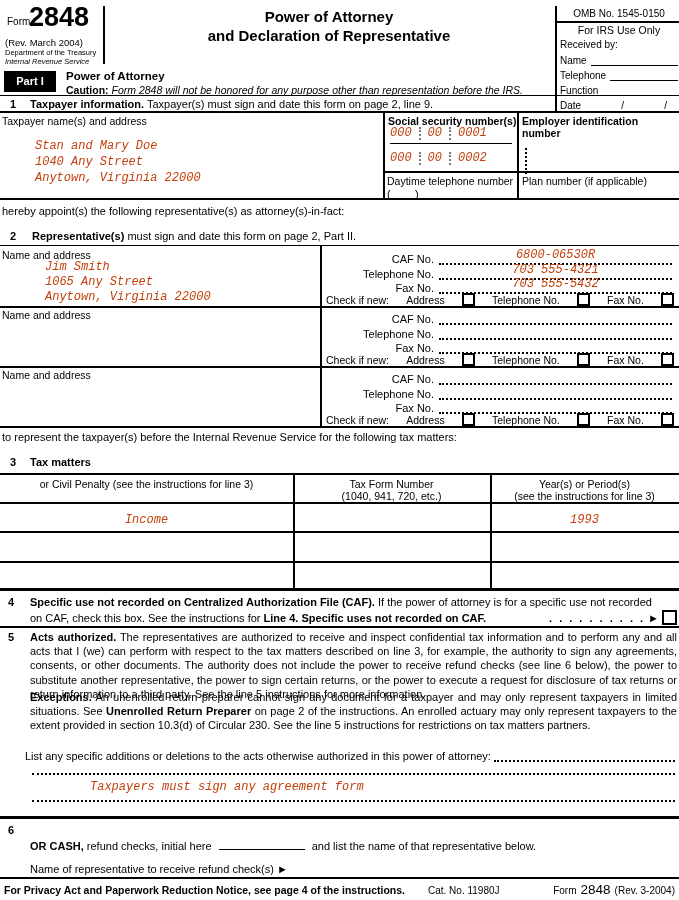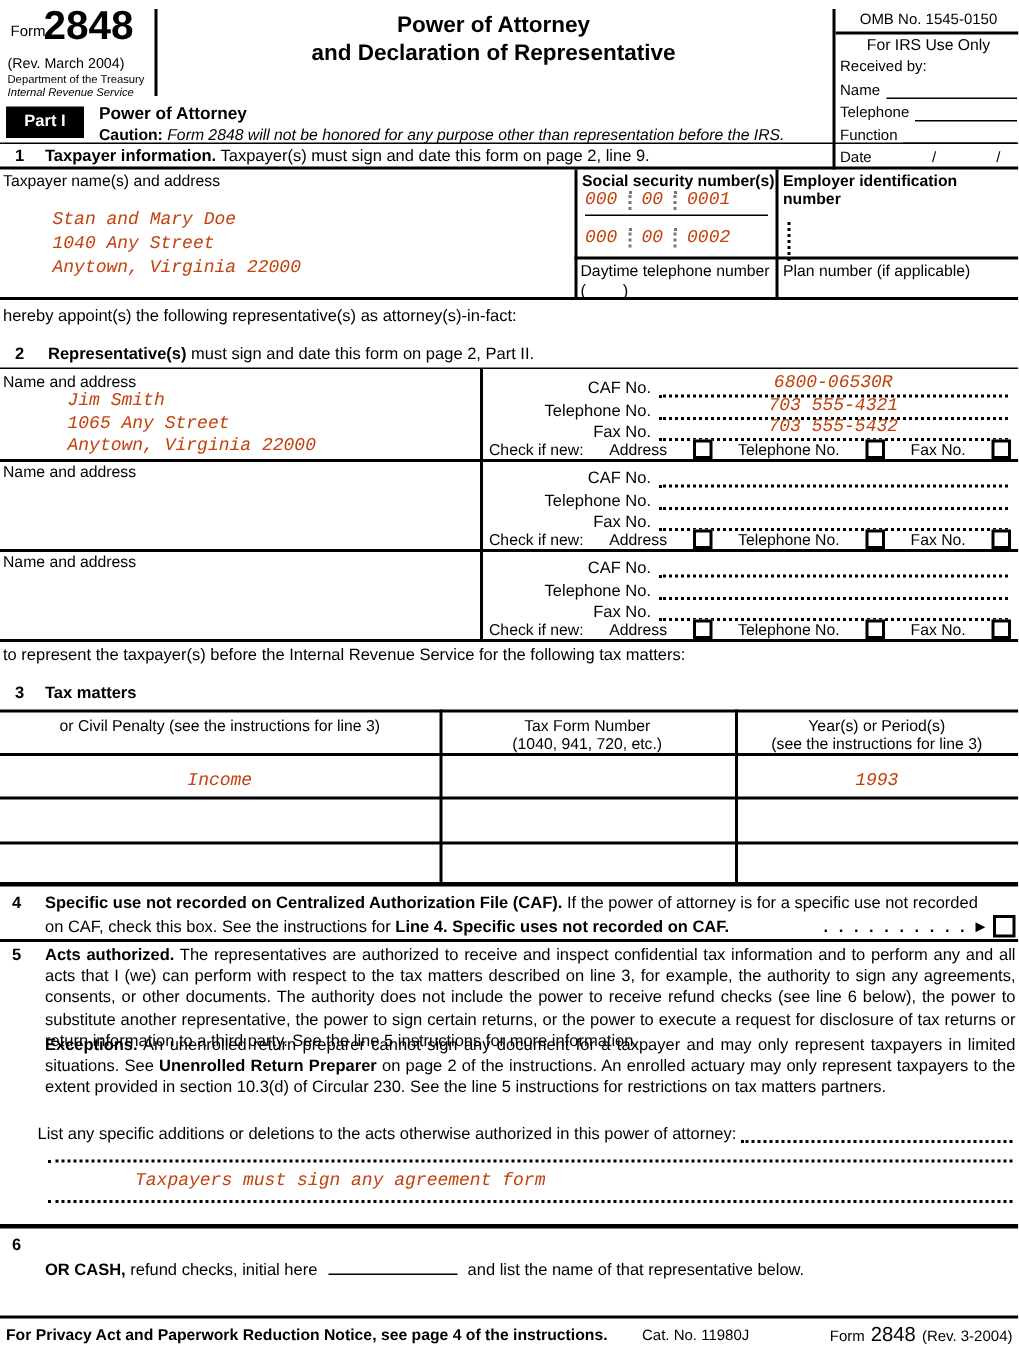--- a/index.html
+++ b/index.html
@@ -301,20 +301,21 @@
   <div class="dotline" style="left:32px; top:800px; width:643px;"></div>
   <div class="hline" style="left:0; top:816px; width:679px; height:3px;"></div>
 
   <div class="abs b t11" style="left:8px; top:824px;">6</div>
   <div class="abs t11" style="left:30px; top:839px; width:647px; white-space:nowrap;">
     <span class="b">OR CASH,</span>
     <span>refund checks, initial here</span>
     <span class="blank"></span>
     <span>and list the name of that representative below.</span>
   </div>
+  <div class="abs t11" style="left:30px; top:863px;">Name of representative to receive refund check(s) ►</div>
 
   <div class="hline" style="left:0; top:877px; width:679px; height:2px;"></div>
   <div class="abs b t105" style="left:4px; top:884px;">For Privacy Act and Paperwork Reduction Notice, see page 4 of the instructions.</div>
   <div class="abs t10" style="left:428px; top:885px;">Cat. No. 11980J</div>
   <div class="abs" style="right:4px; top:882px; display:flex; align-items:baseline; gap:4px;">
     <span class="t10">Form</span>
     <span style="font-size:13.5px;">2848</span>
     <span class="t10">(Rev. 3-2004)</span>
   </div>
 

